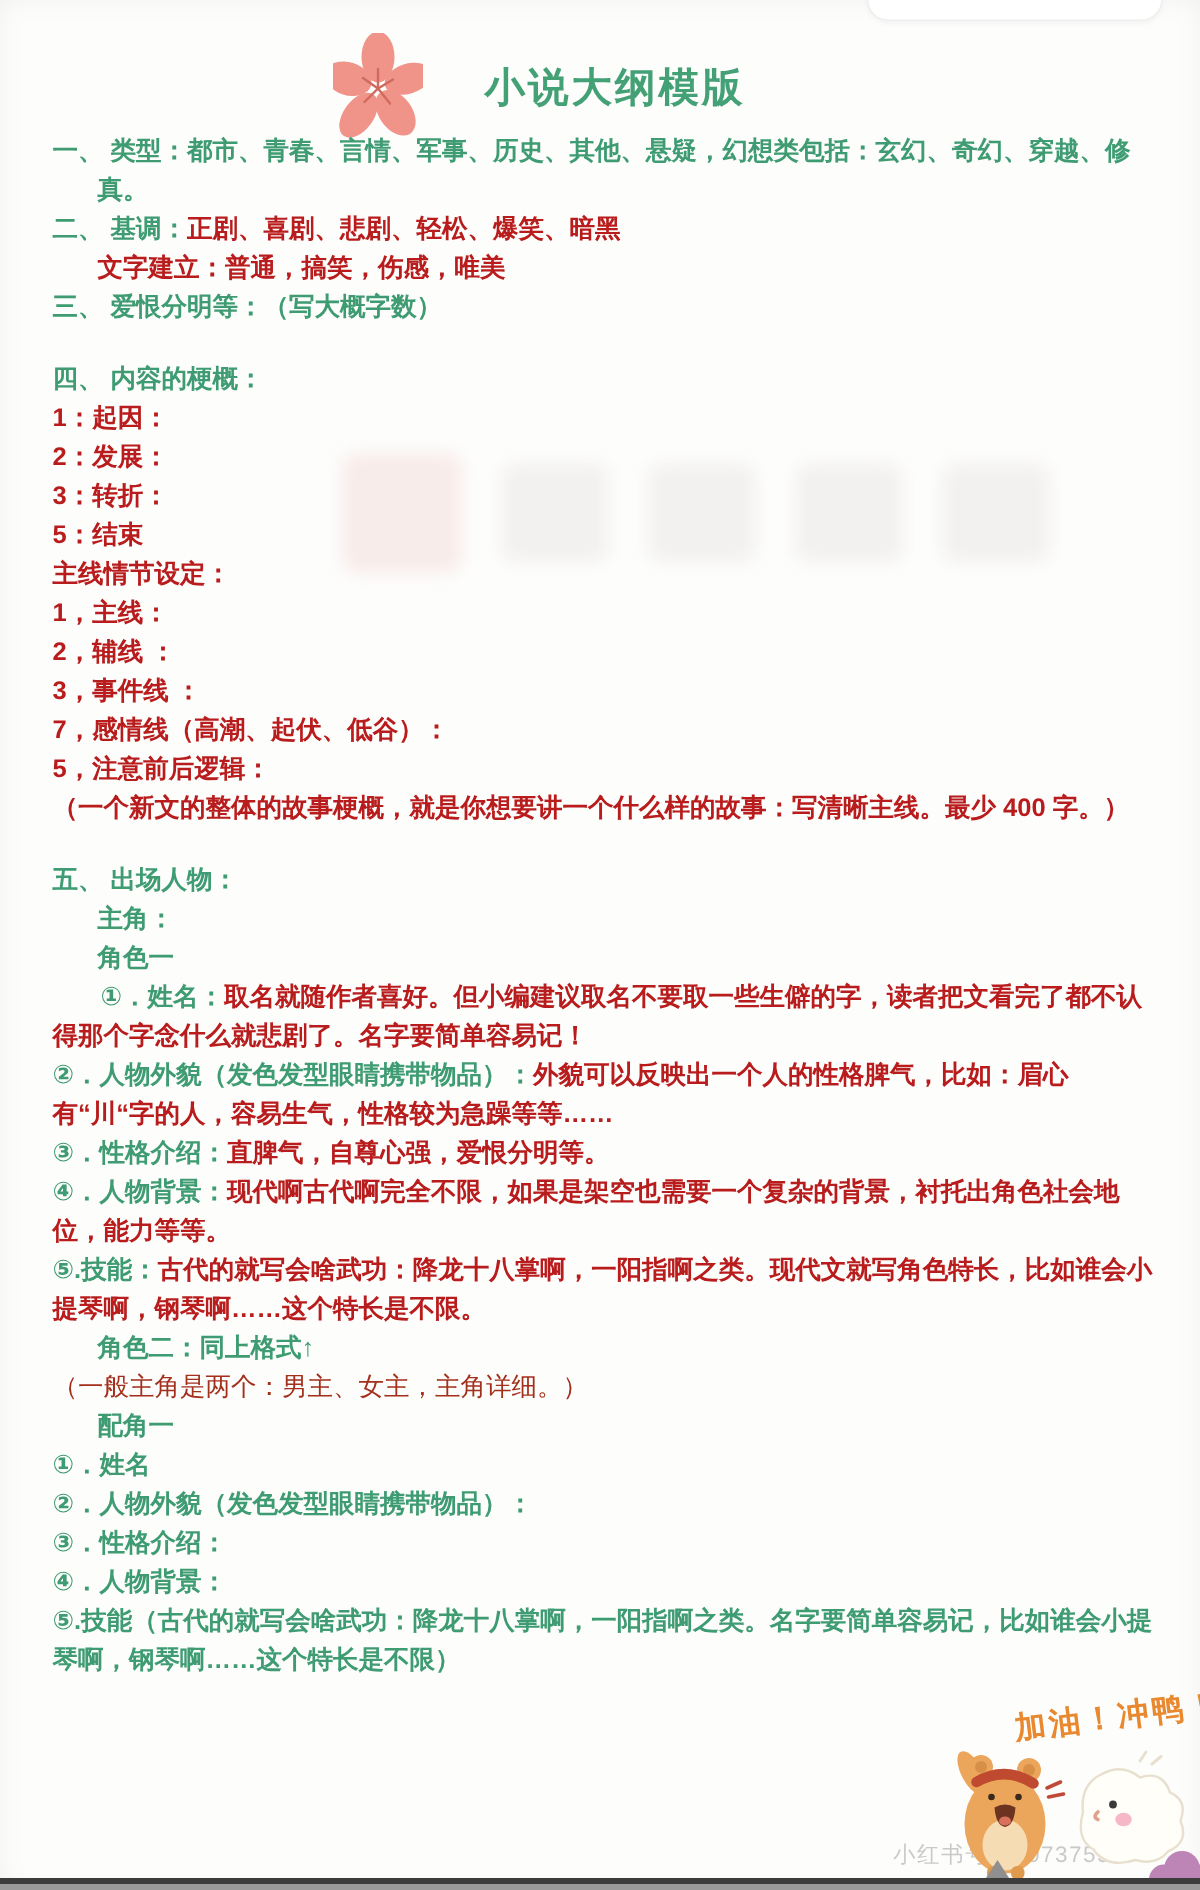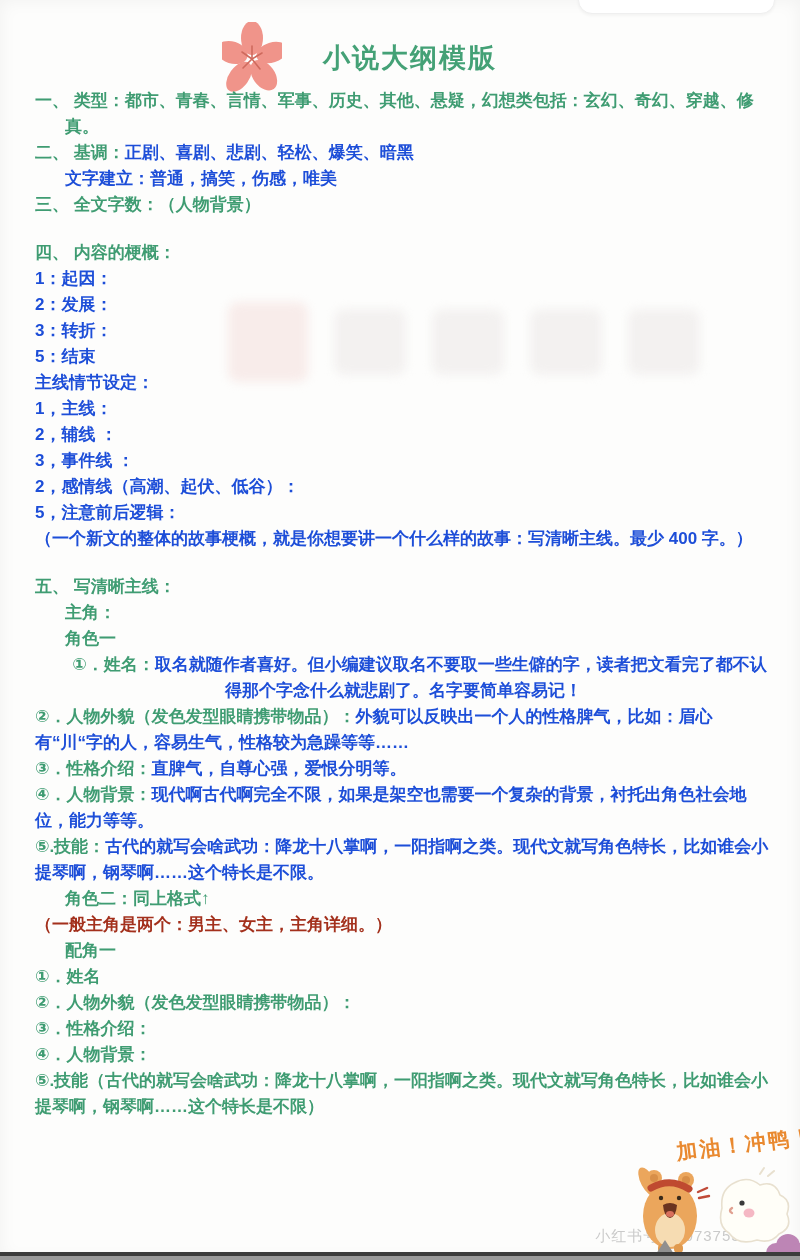--- a/index.html
+++ b/index.html
@@ -17,25 +17,25 @@
   .header{position:absolute;left:0;top:0;width:711px;height:88px;}
   .flower{position:absolute;left:222px;top:22px;}
   .title{position:absolute;left:323px;top:40px;font-size:27px;font-weight:700;
     color:#44a176;letter-spacing:2px;white-space:nowrap;}
   
   .content{position:absolute;left:35px;top:88px;width:737px;
     font-size:17px;font-weight:600;color:#383838;}
   .line{line-height:26px;}
   .hang{padding-left:30px;text-indent:-30px;}
   .indent1{padding-left:30px;}
-  .pindent{text-indent:32px;text-align:center;}
+  .pindent{text-indent:32px;}
   .spacer{height:22px;}
   .seg-green{color:#3f9c72;font-weight:700;}
-  .seg-black{color:#1d4ed8;}
-  .seg-red{color:#a3301c;font-weight:700;}
+  .seg-black{color:#b91c1c;}
+  .seg-red{color:#a3301c;font-weight:400;}
   
   .wm-center{position:absolute;left:228px;top:296px;width:540px;height:92px;
     display:flex;align-items:center;gap:26px;pointer-events:none;}
   .wm-blob{width:72px;height:66px;border-radius:10px;background:#f3f1f0;
     filter:blur(5px);}
   .wm-blob.pink{background:#f8ecea;width:80px;height:80px;}
   
   .wm-bottom{position:absolute;right:50px;bottom:14px;font-size:15px;
     color:#a8a8a8;opacity:.6;letter-spacing:1px;z-index:1;white-space:nowrap;}
   
@@ -90,51 +90,51 @@
     <div class="wm-blob"></div>
     <div class="wm-blob"></div>
     <div class="wm-blob"></div>
     <div class="wm-blob"></div>
   </div>
 
   <div class="content">
       <div class="line hang"><span class="seg-green">一、 类型：都市、青春、言情、军事、历史、其他、悬疑，幻想类包括：玄幻、奇幻、穿越、修真。</span></div>
       <div class="line hang"><span class="seg-green">二、 基调：</span><span class="seg-black">正剧、喜剧、悲剧、轻松、爆笑、暗黑</span></div>
       <div class="line indent1"><span class="seg-black">文字建立：普通，搞笑，伤感，唯美</span></div>
-      <div class="line hang"><span class="seg-green">三、 全文字数：（人物背景）</span></div>
+      <div class="line hang"><span class="seg-green">三、 爱恨分明等：（写大概字数）</span></div>
       <div class="line spacer"></div>
       <div class="line hang"><span class="seg-green">四、 内容的梗概：</span></div>
       <div class="line plain"><span class="seg-black">1：起因：</span></div>
       <div class="line plain"><span class="seg-black">2：发展：</span></div>
       <div class="line plain"><span class="seg-black">3：转折：</span></div>
       <div class="line plain"><span class="seg-black">5：结束</span></div>
       <div class="line plain"><span class="seg-black">主线情节设定：</span></div>
       <div class="line plain"><span class="seg-black">1，主线：</span></div>
       <div class="line plain"><span class="seg-black">2，辅线 ：</span></div>
       <div class="line plain"><span class="seg-black">3，事件线 ：</span></div>
-      <div class="line plain"><span class="seg-black">2，感情线（高潮、起伏、低谷）：</span></div>
+      <div class="line plain"><span class="seg-black">7，感情线（高潮、起伏、低谷）：</span></div>
       <div class="line plain"><span class="seg-black">5，注意前后逻辑：</span></div>
       <div class="line plain"><span class="seg-black">（一个新文的整体的故事梗概，就是你想要讲一个什么样的故事：写清晰主线。最少 400 字。）</span></div>
       <div class="line spacer"></div>
-      <div class="line hang"><span class="seg-green">五、 写清晰主线：</span></div>
+      <div class="line hang"><span class="seg-green">五、 出场人物：</span></div>
       <div class="line indent1"><span class="seg-green">主角：</span></div>
       <div class="line indent1"><span class="seg-green">角色一</span></div>
       <div class="line pindent"><span class="seg-green">①．姓名：</span><span class="seg-black">取名就随作者喜好。但小编建议取名不要取一些生僻的字，读者把文看完了都不认得那个字念什么就悲剧了。名字要简单容易记！</span></div>
       <div class="line plain"><span class="seg-green">②．人物外貌（发色发型眼睛携带物品）：</span><span class="seg-black">外貌可以反映出一个人的性格脾气，比如：眉心有“川“字的人，容易生气，性格较为急躁等等……</span></div>
       <div class="line plain"><span class="seg-green">③．性格介绍：</span><span class="seg-black">直脾气，自尊心强，爱恨分明等。</span></div>
       <div class="line plain"><span class="seg-green">④．人物背景：</span><span class="seg-black">现代啊古代啊完全不限，如果是架空也需要一个复杂的背景，衬托出角色社会地位，能力等等。</span></div>
       <div class="line plain"><span class="seg-green">⑤.技能：</span><span class="seg-black">古代的就写会啥武功：降龙十八掌啊，一阳指啊之类。现代文就写角色特长，比如谁会小提琴啊，钢琴啊……这个特长是不限。</span></div>
       <div class="line indent1"><span class="seg-green">角色二：同上格式↑</span></div>
       <div class="line plain"><span class="seg-red">（一般主角是两个：男主、女主，主角详细。）</span></div>
       <div class="line indent1"><span class="seg-green">配角一</span></div>
       <div class="line plain"><span class="seg-green">①．姓名</span></div>
       <div class="line plain"><span class="seg-green">②．人物外貌（发色发型眼睛携带物品）：</span></div>
       <div class="line plain"><span class="seg-green">③．性格介绍：</span></div>
       <div class="line plain"><span class="seg-green">④．人物背景：</span></div>
-      <div class="line plain"><span class="seg-green">⑤.技能（古代的就写会啥武功：降龙十八掌啊，一阳指啊之类。现代文就写角色特长，比如谁会小提琴啊，钢琴啊……这个特长是不限）</span></div>
+      <div class="line plain"><span class="seg-green">⑤.技能（古代的就写会啥武功：降龙十八掌啊，一阳指啊之类。名字要简单容易记，比如谁会小提琴啊，钢琴啊……这个特长是不限）</span></div>
     </div>
 
   <div class="wm-bottom">小红书号：40737555</div>
 
   <div class="sticker">
     <div class="cheer-text">加油！冲鸭！</div>
     <svg width="190" height="100" viewBox="0 0 190 100">
 
       <g>
         <ellipse cx="38" cy="26" rx="7" ry="16" fill="#eba65c" transform="rotate(-28 38 26)"></ellipse>

